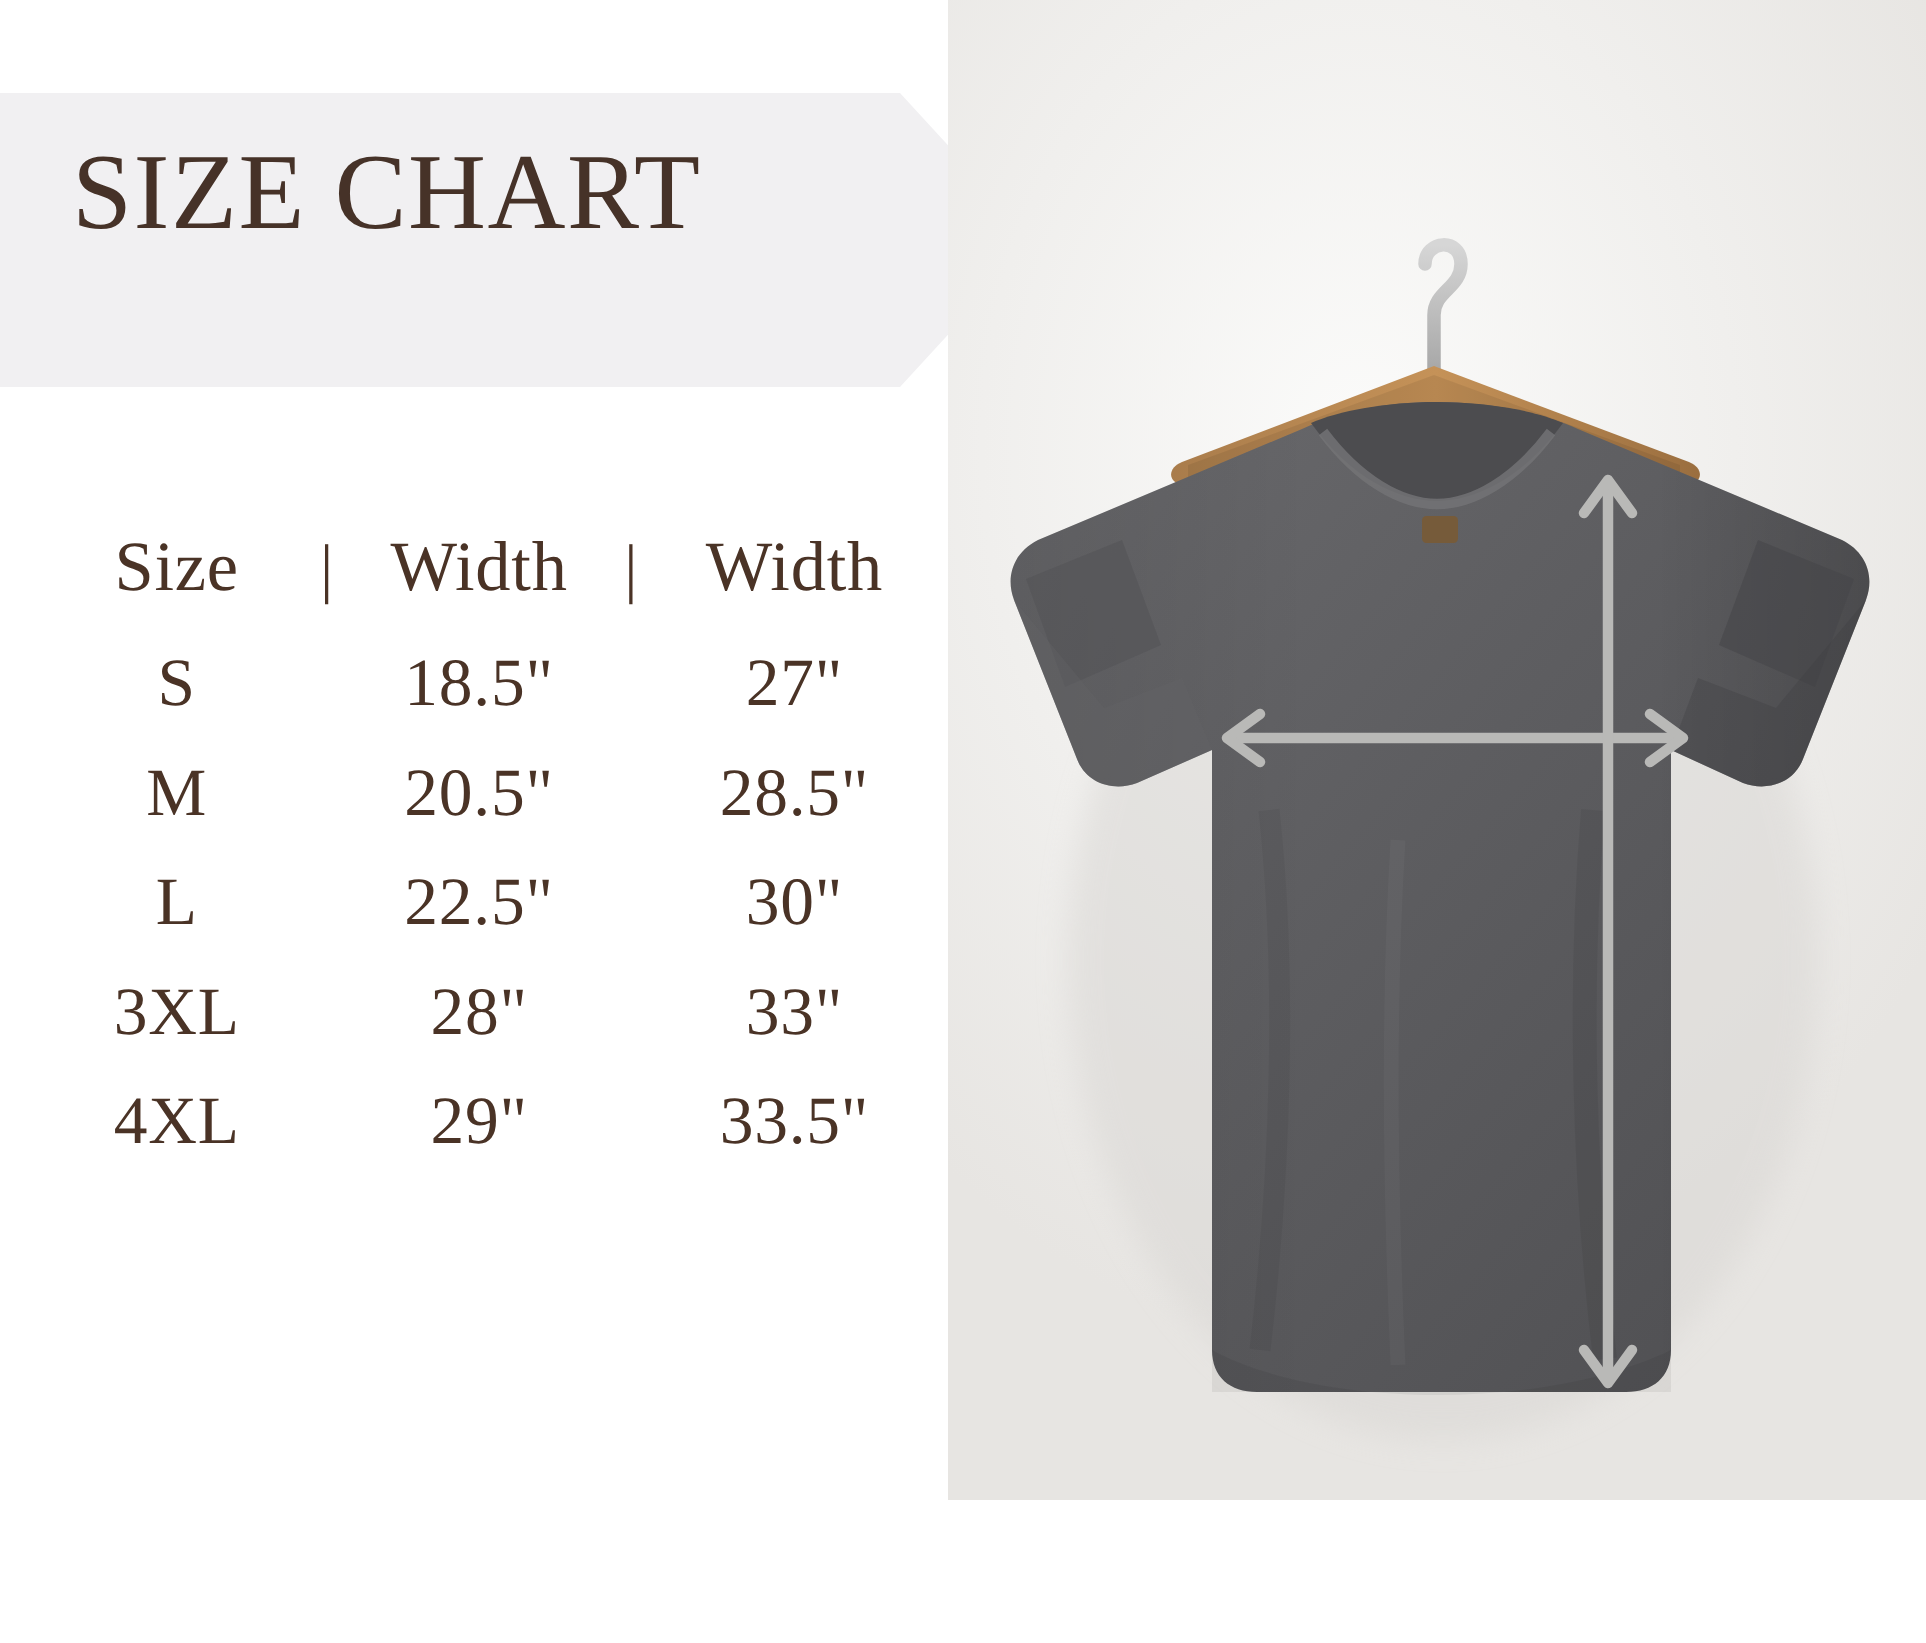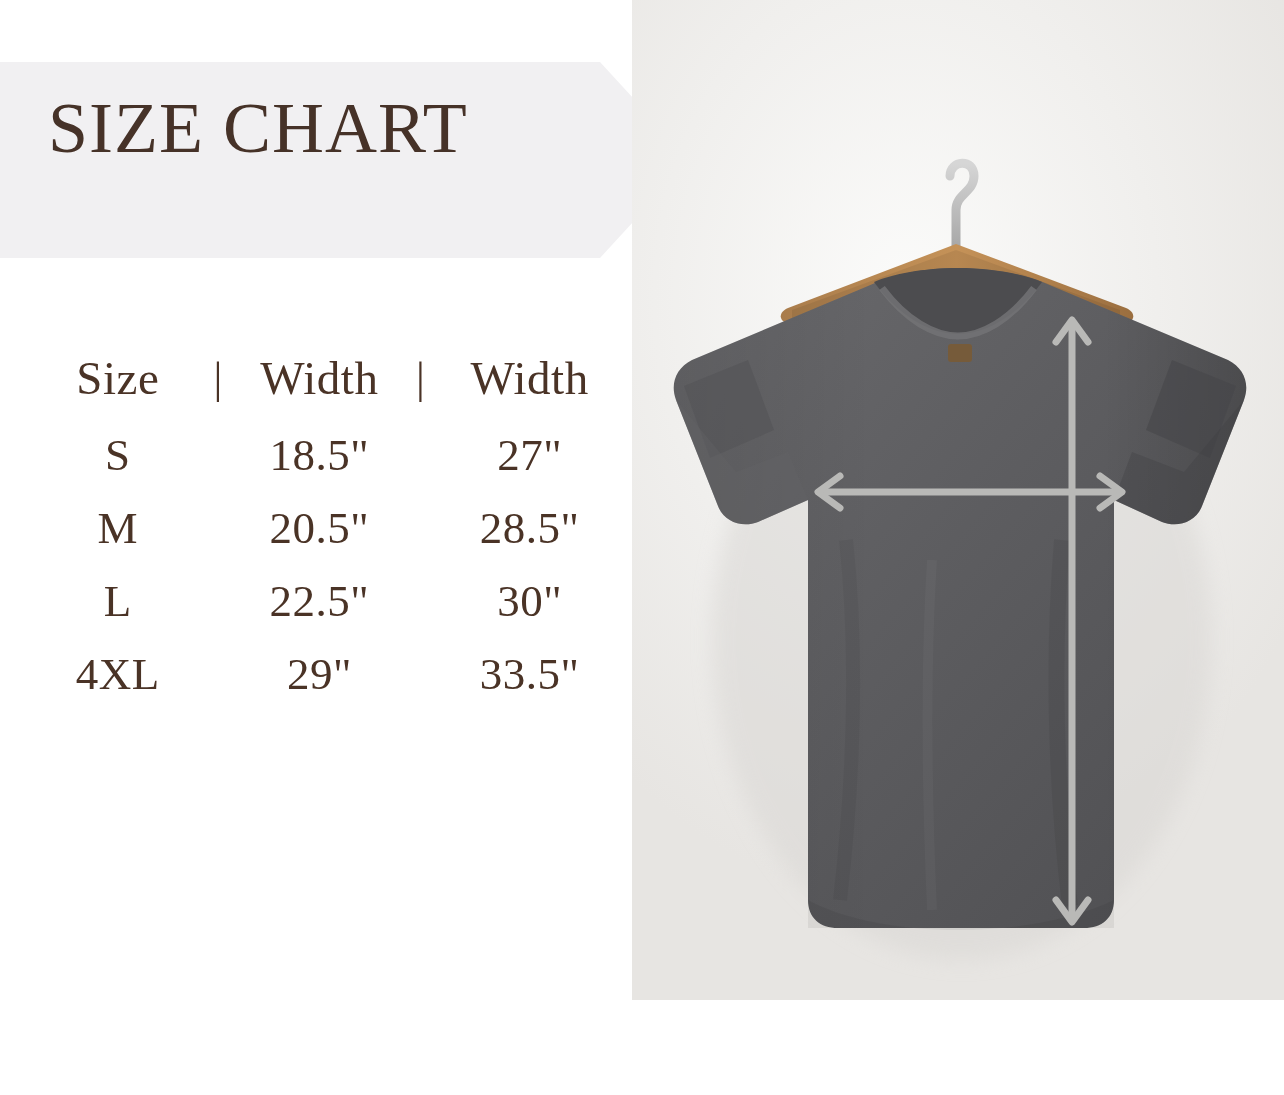--- a/index.html
+++ b/index.html
@@ -144,20 +144,27 @@
           <td>20.5"</td>
           <td class="sep"></td>
           <td>28.5"</td>
         </tr>
         <tr>
           <td>L</td>
           <td class="sep"></td>
           <td>22.5"</td>
           <td class="sep"></td>
           <td>30"</td>
+        </tr>
+        <tr>
+          <td>3XL</td>
+          <td class="sep"></td>
+          <td>28"</td>
+          <td class="sep"></td>
+          <td>33"</td>
         </tr>
         <tr>
           <td>4XL</td>
           <td class="sep"></td>
           <td>29"</td>
           <td class="sep"></td>
           <td>33.5"</td>
         </tr>
       </tbody>
     </table>

